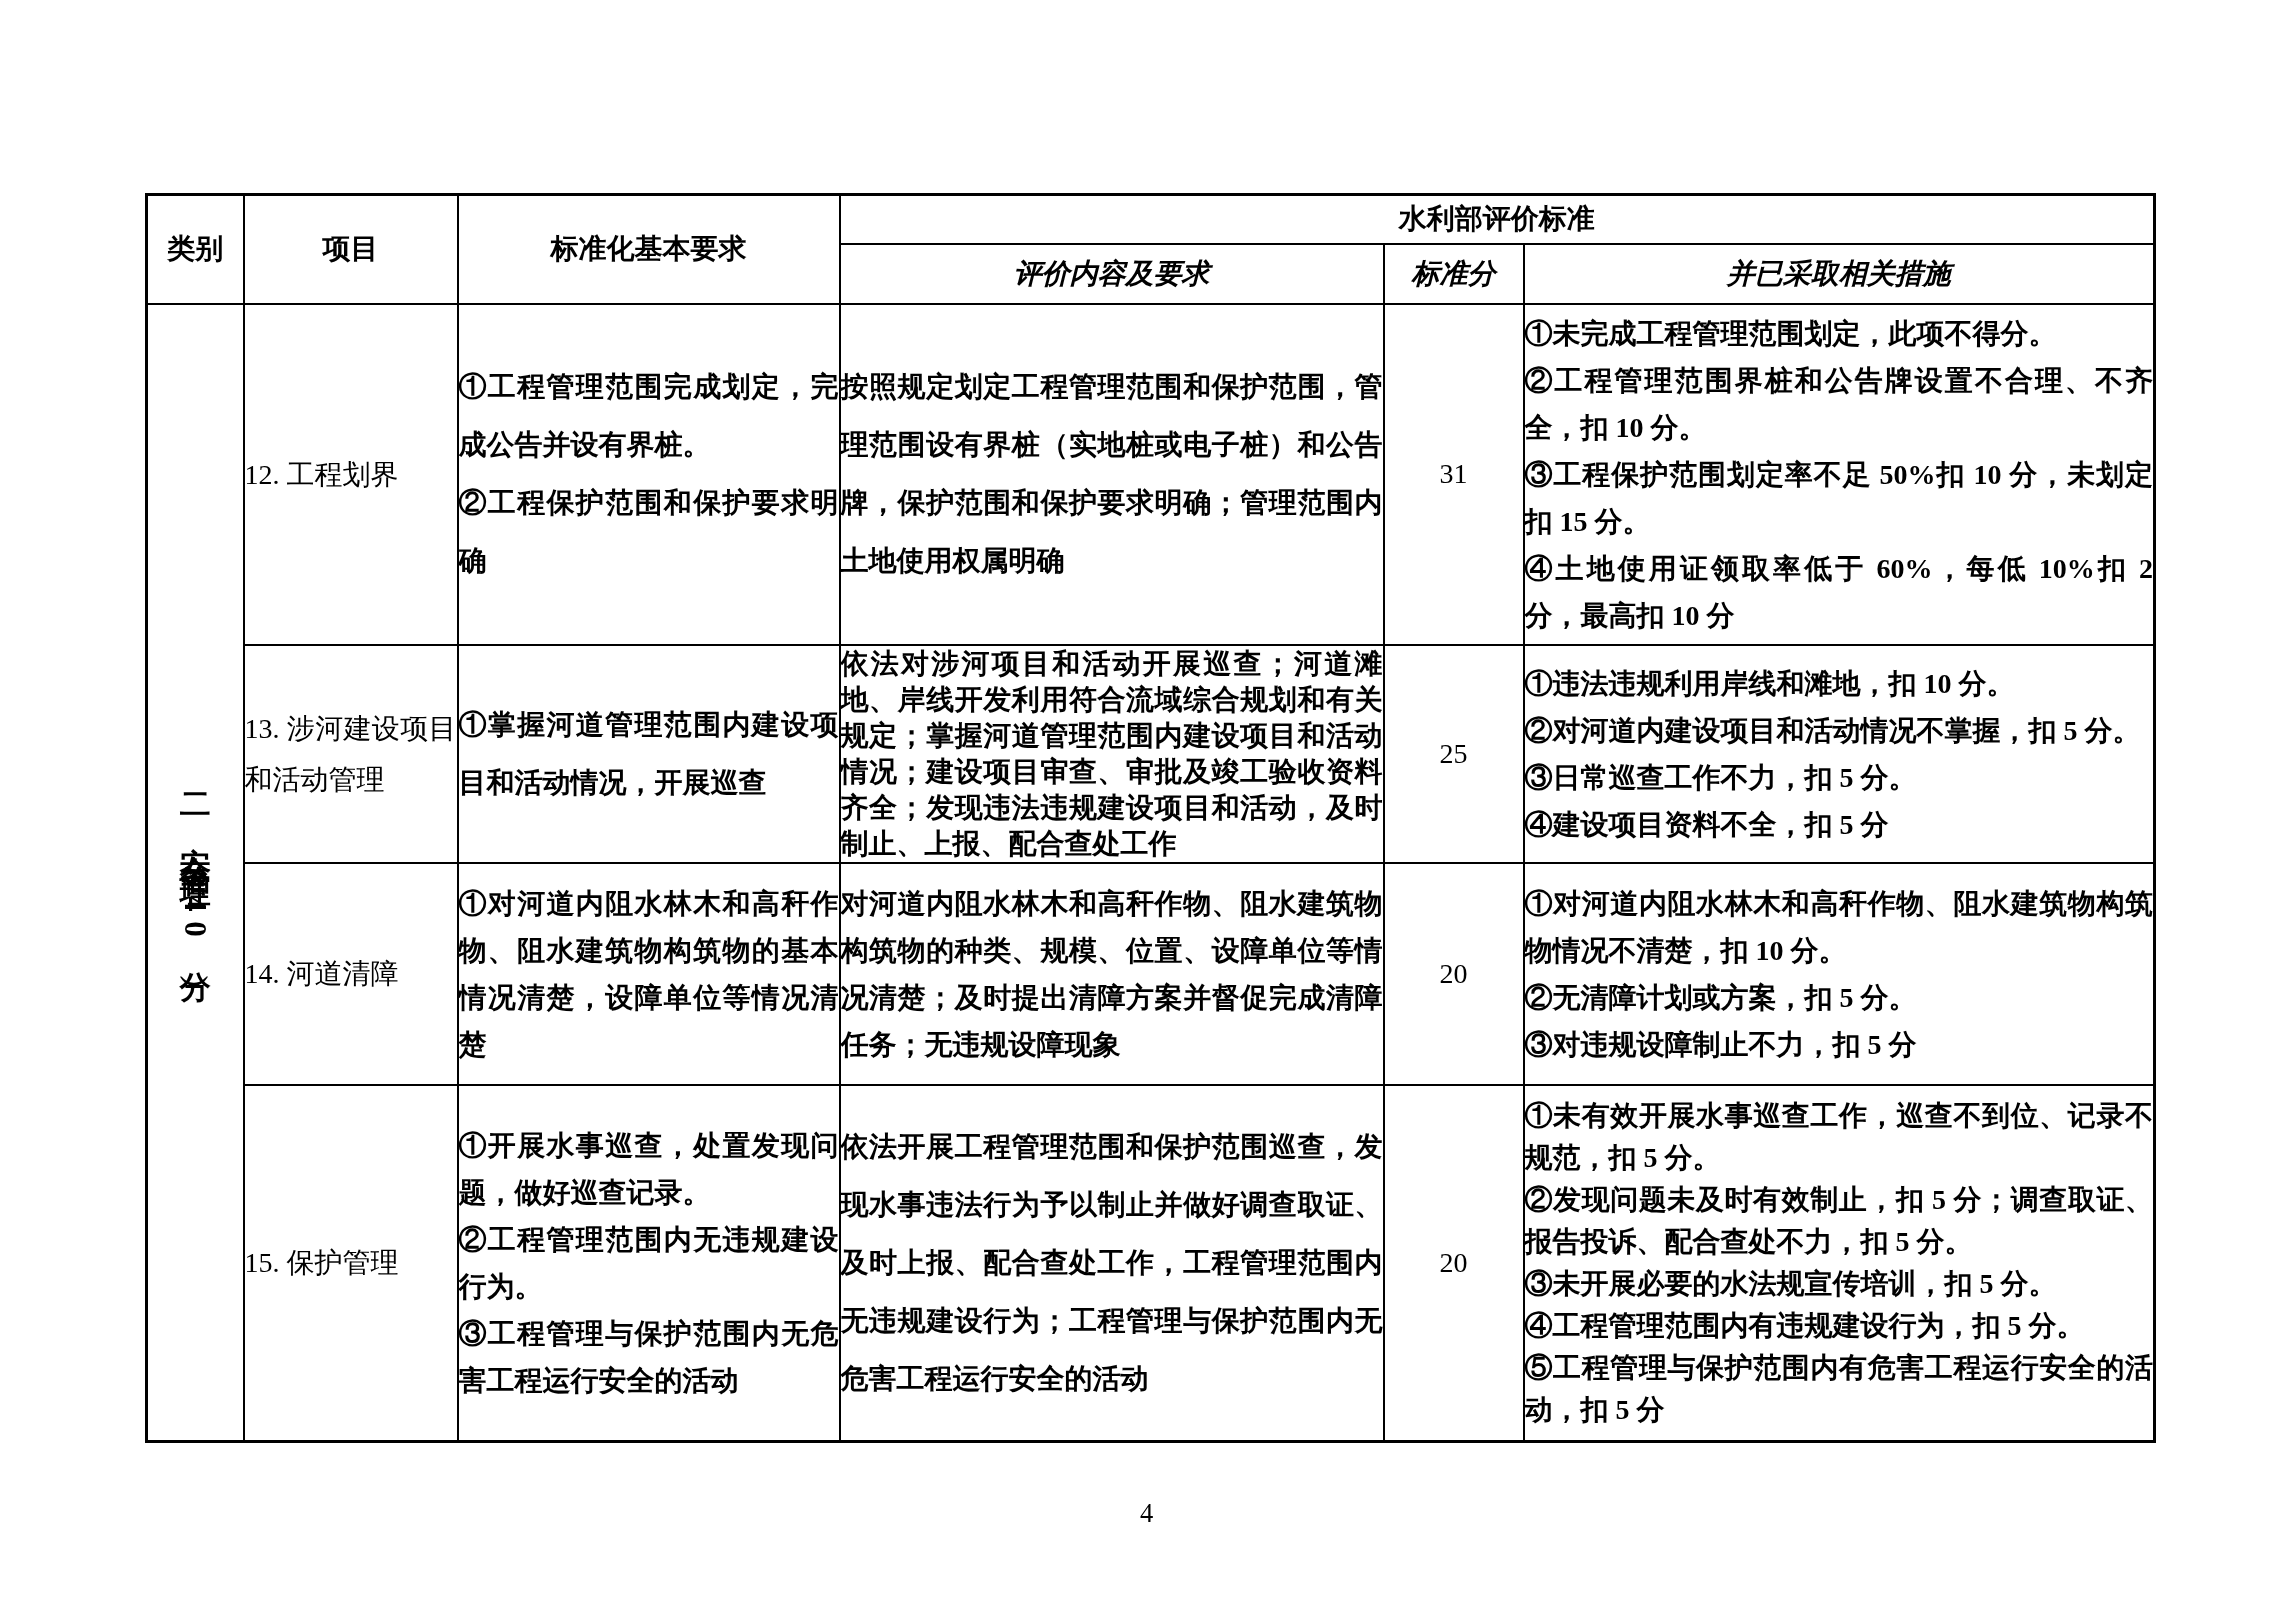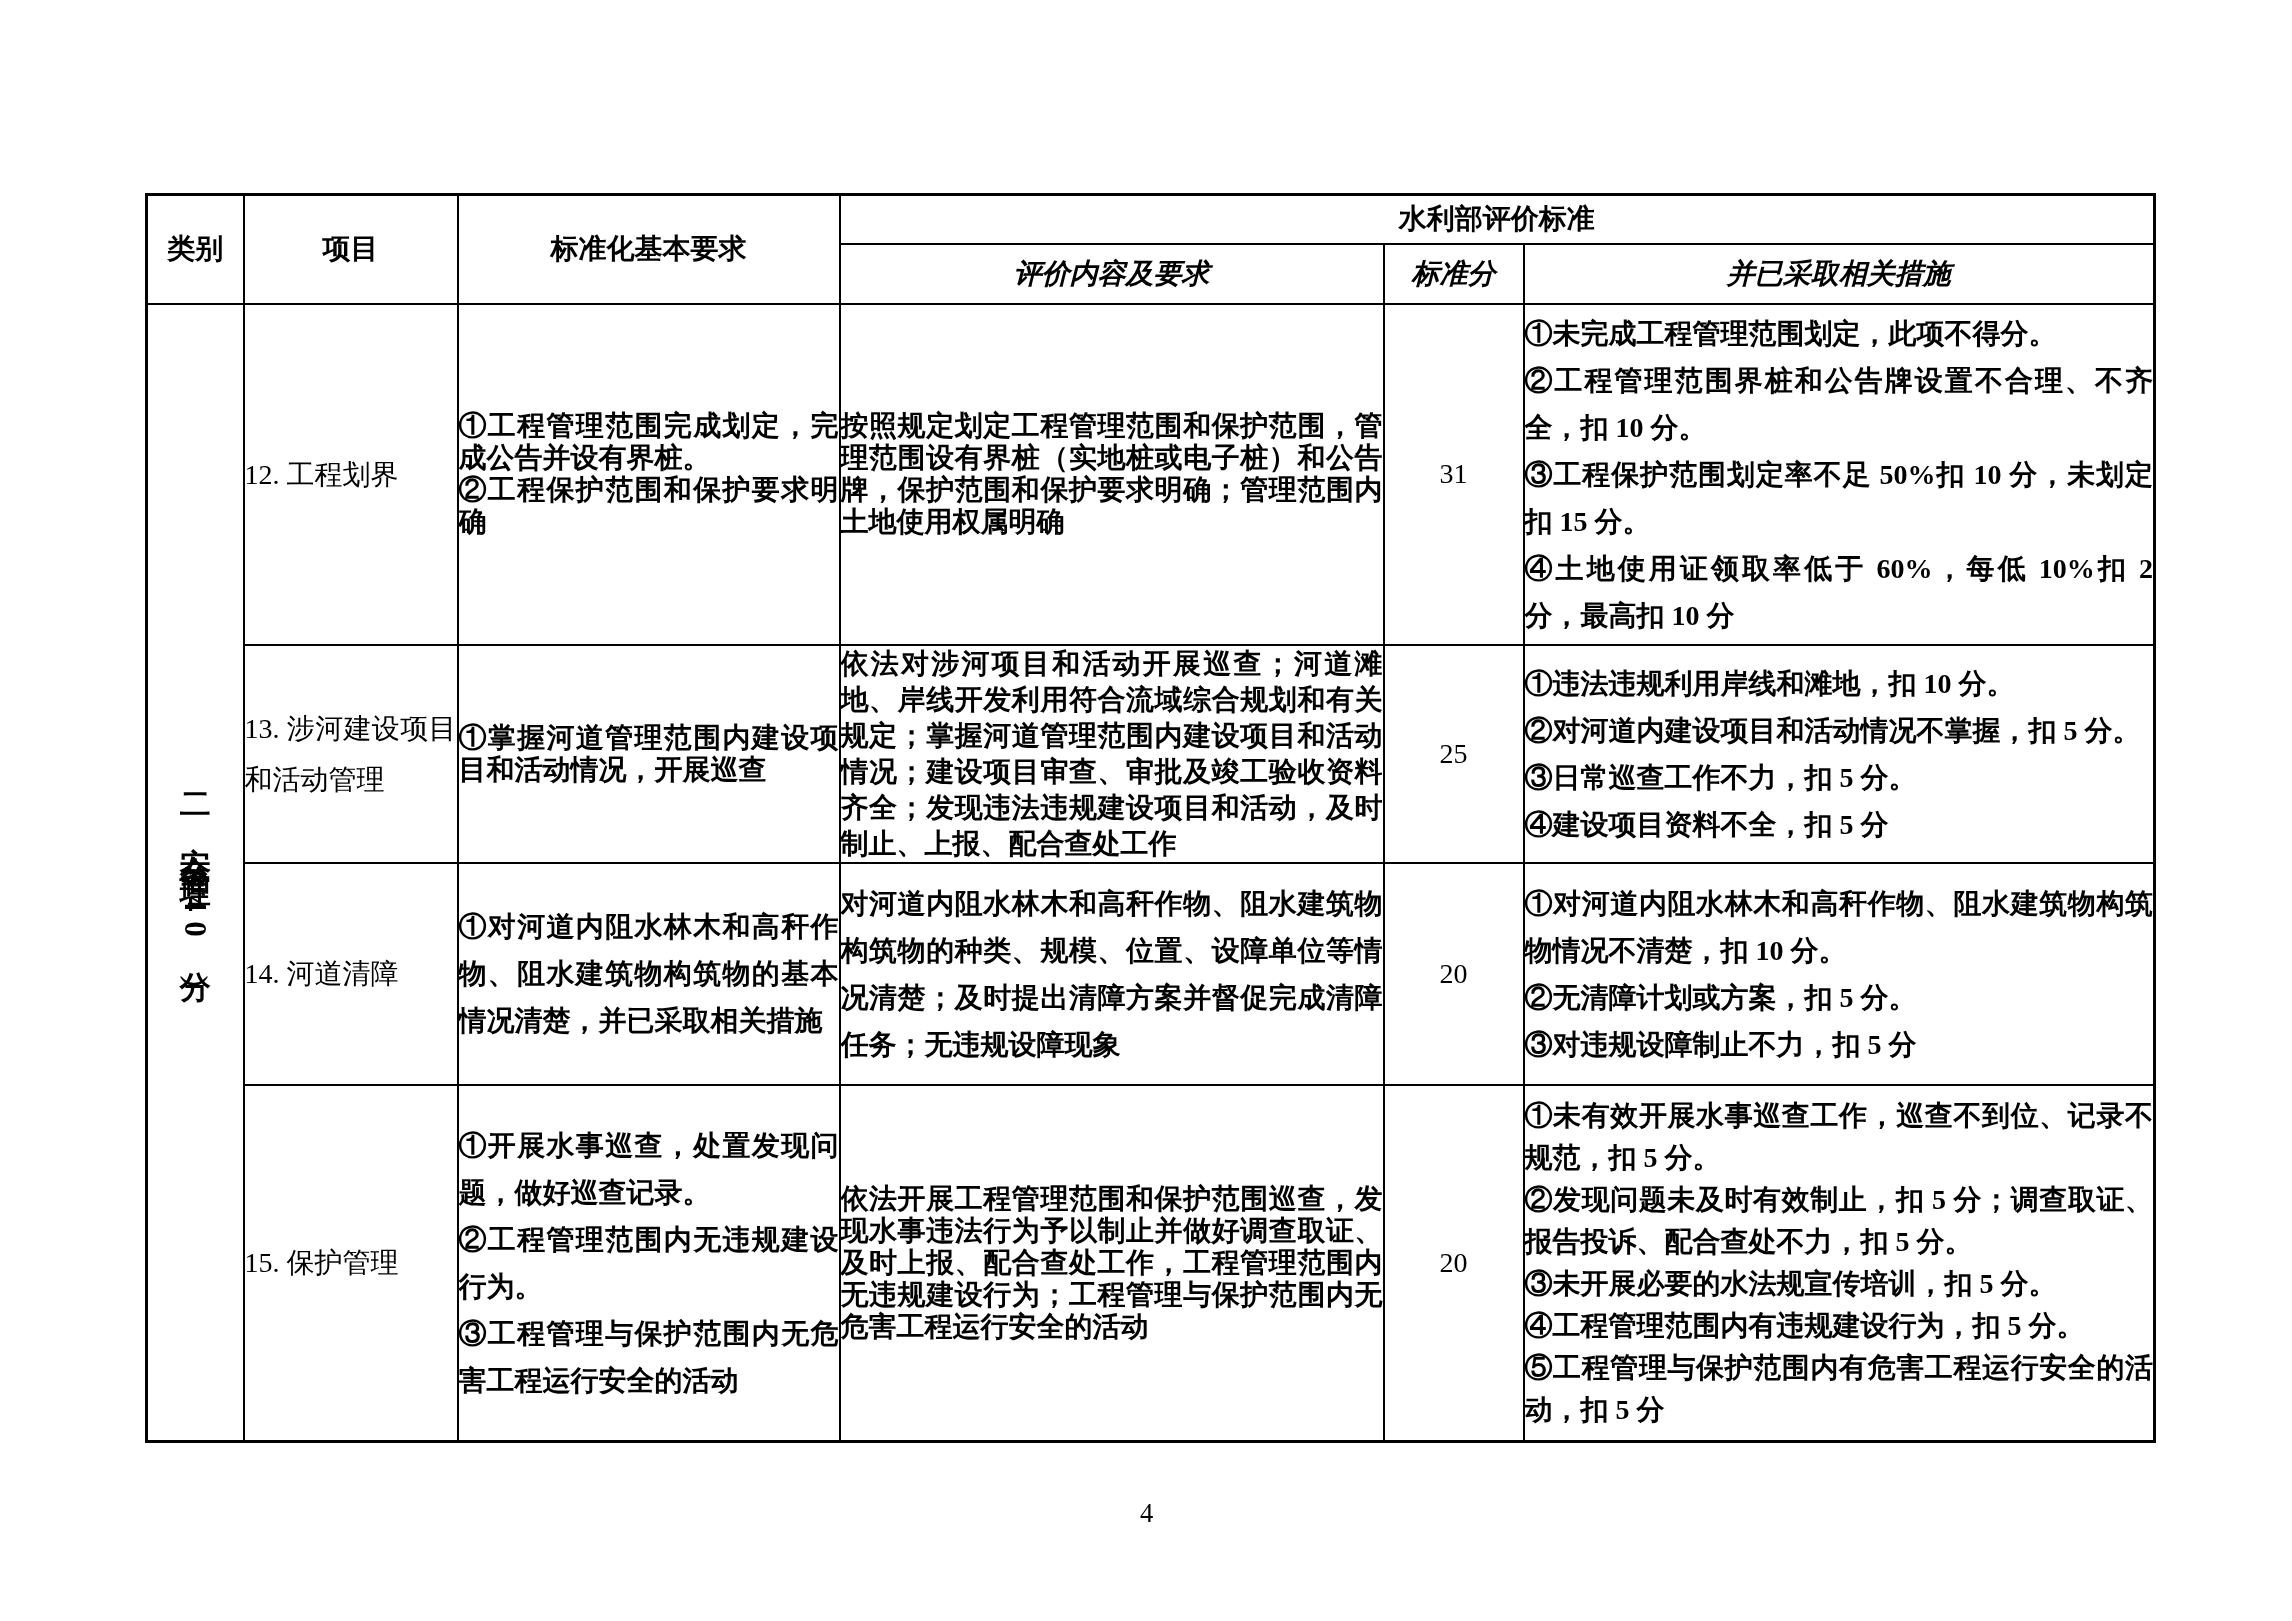--- a/index.html
+++ b/index.html
@@ -59,21 +59,21 @@
   td.txt{padding:0 15.7px;}
   td.txt p{
     margin:0;
     text-align:justify;
     text-justify:inter-ideograph;
     line-height:47px;
     font-weight:bold;
   }
   td.lh37 p{line-height:36px;}
   td.lh43 p{line-height:42px;}
-  td.lh55 p{line-height:32px;}
+  td.lh55 p{line-height:58px;}
   td.score{
     text-align:center;
     vertical-align:middle;
   }
   .footer{
     position:absolute;
     left:0;top:1498px;
     width:100%;
     text-align:center;
     font-size:26.5px;
@@ -141,21 +141,21 @@
         <p>①违法违规利用岸线和滩地，扣 10 分。</p>
         <p>②对河道内建设项目和活动情况不掌握，扣 5 分。</p>
         <p>③日常巡查工作不力，扣 5 分。</p>
         <p>④建设项目资料不全，扣 5 分</p>
       </td>
     </tr>
 
     <tr class="r14">
       <td class="proj">14. 河道清障</td>
       <td class="txt">
-        <p>①对河道内阻水林木和高秆作物、阻水建筑物构筑物的基本情况清楚，并已采取相关措施</p>
+        <p>①对河道内阻水林木和高秆作物、阻水建筑物构筑物的基本情况清楚，设障单位等情况清楚</p>
       </td>
       <td class="txt">
         <p>对河道内阻水林木和高秆作物、阻水建筑物构筑物的种类、规模、位置、设障单位等情况清楚；及时提出清障方案并督促完成清障任务；无违规设障现象</p>
       </td>
       <td class="score">20</td>
       <td class="txt">
         <p>①对河道内阻水林木和高秆作物、阻水建筑物构筑物情况不清楚，扣 10 分。</p>
         <p>②无清障计划或方案，扣 5 分。</p>
         <p>③对违规设障制止不力，扣 5 分</p>
       </td>

